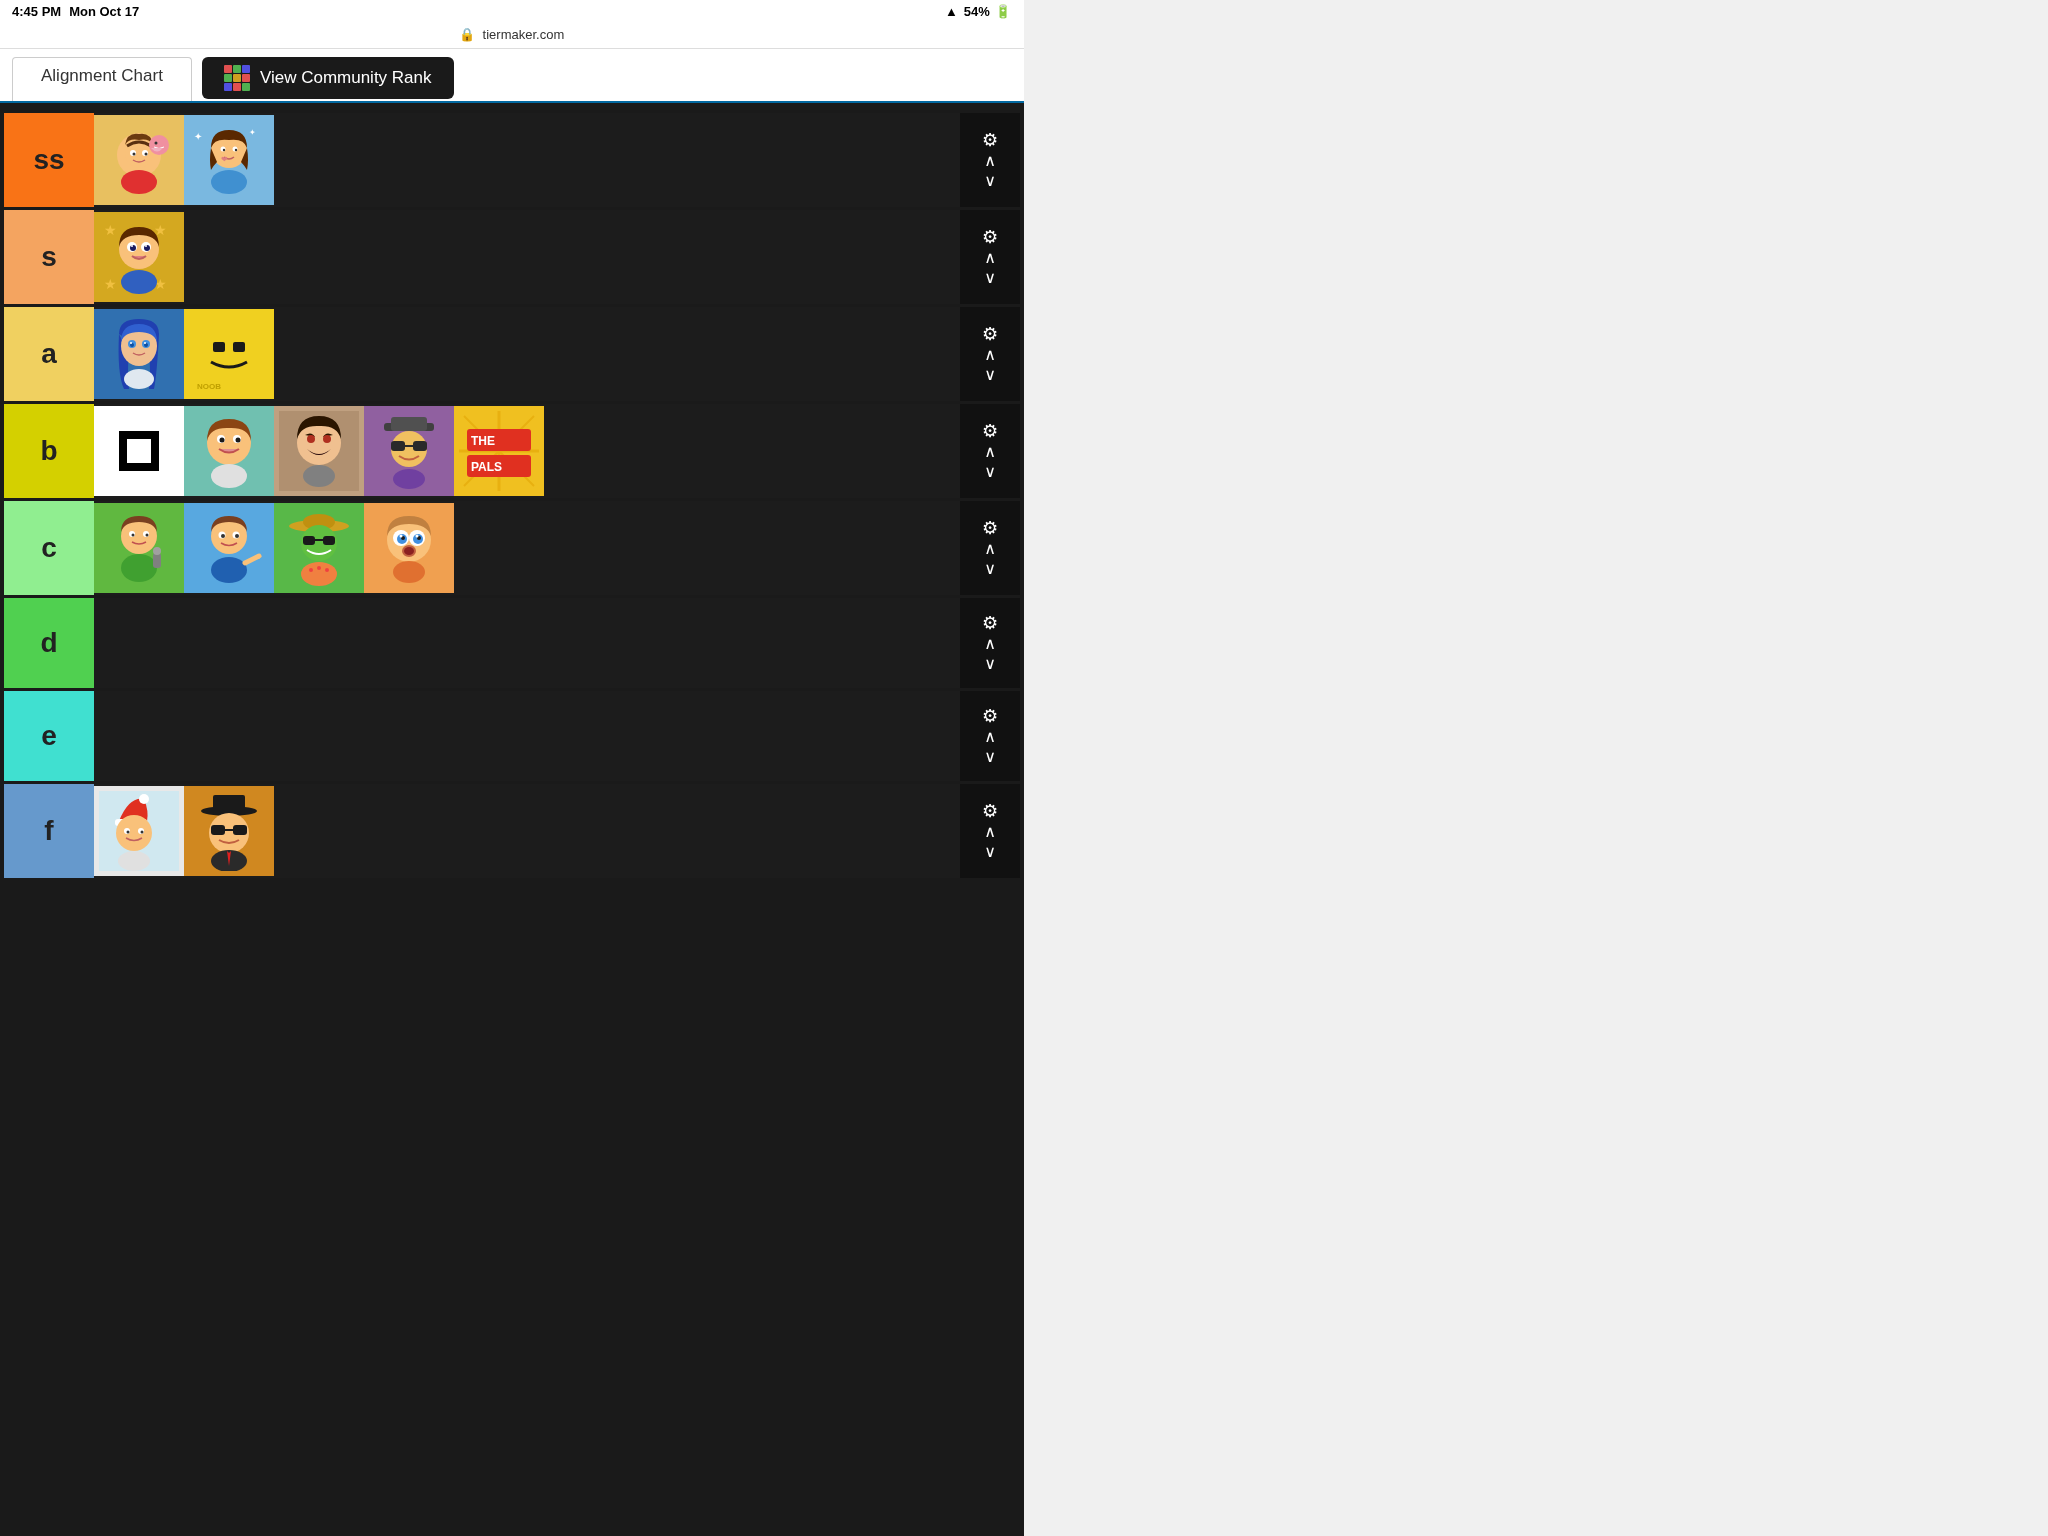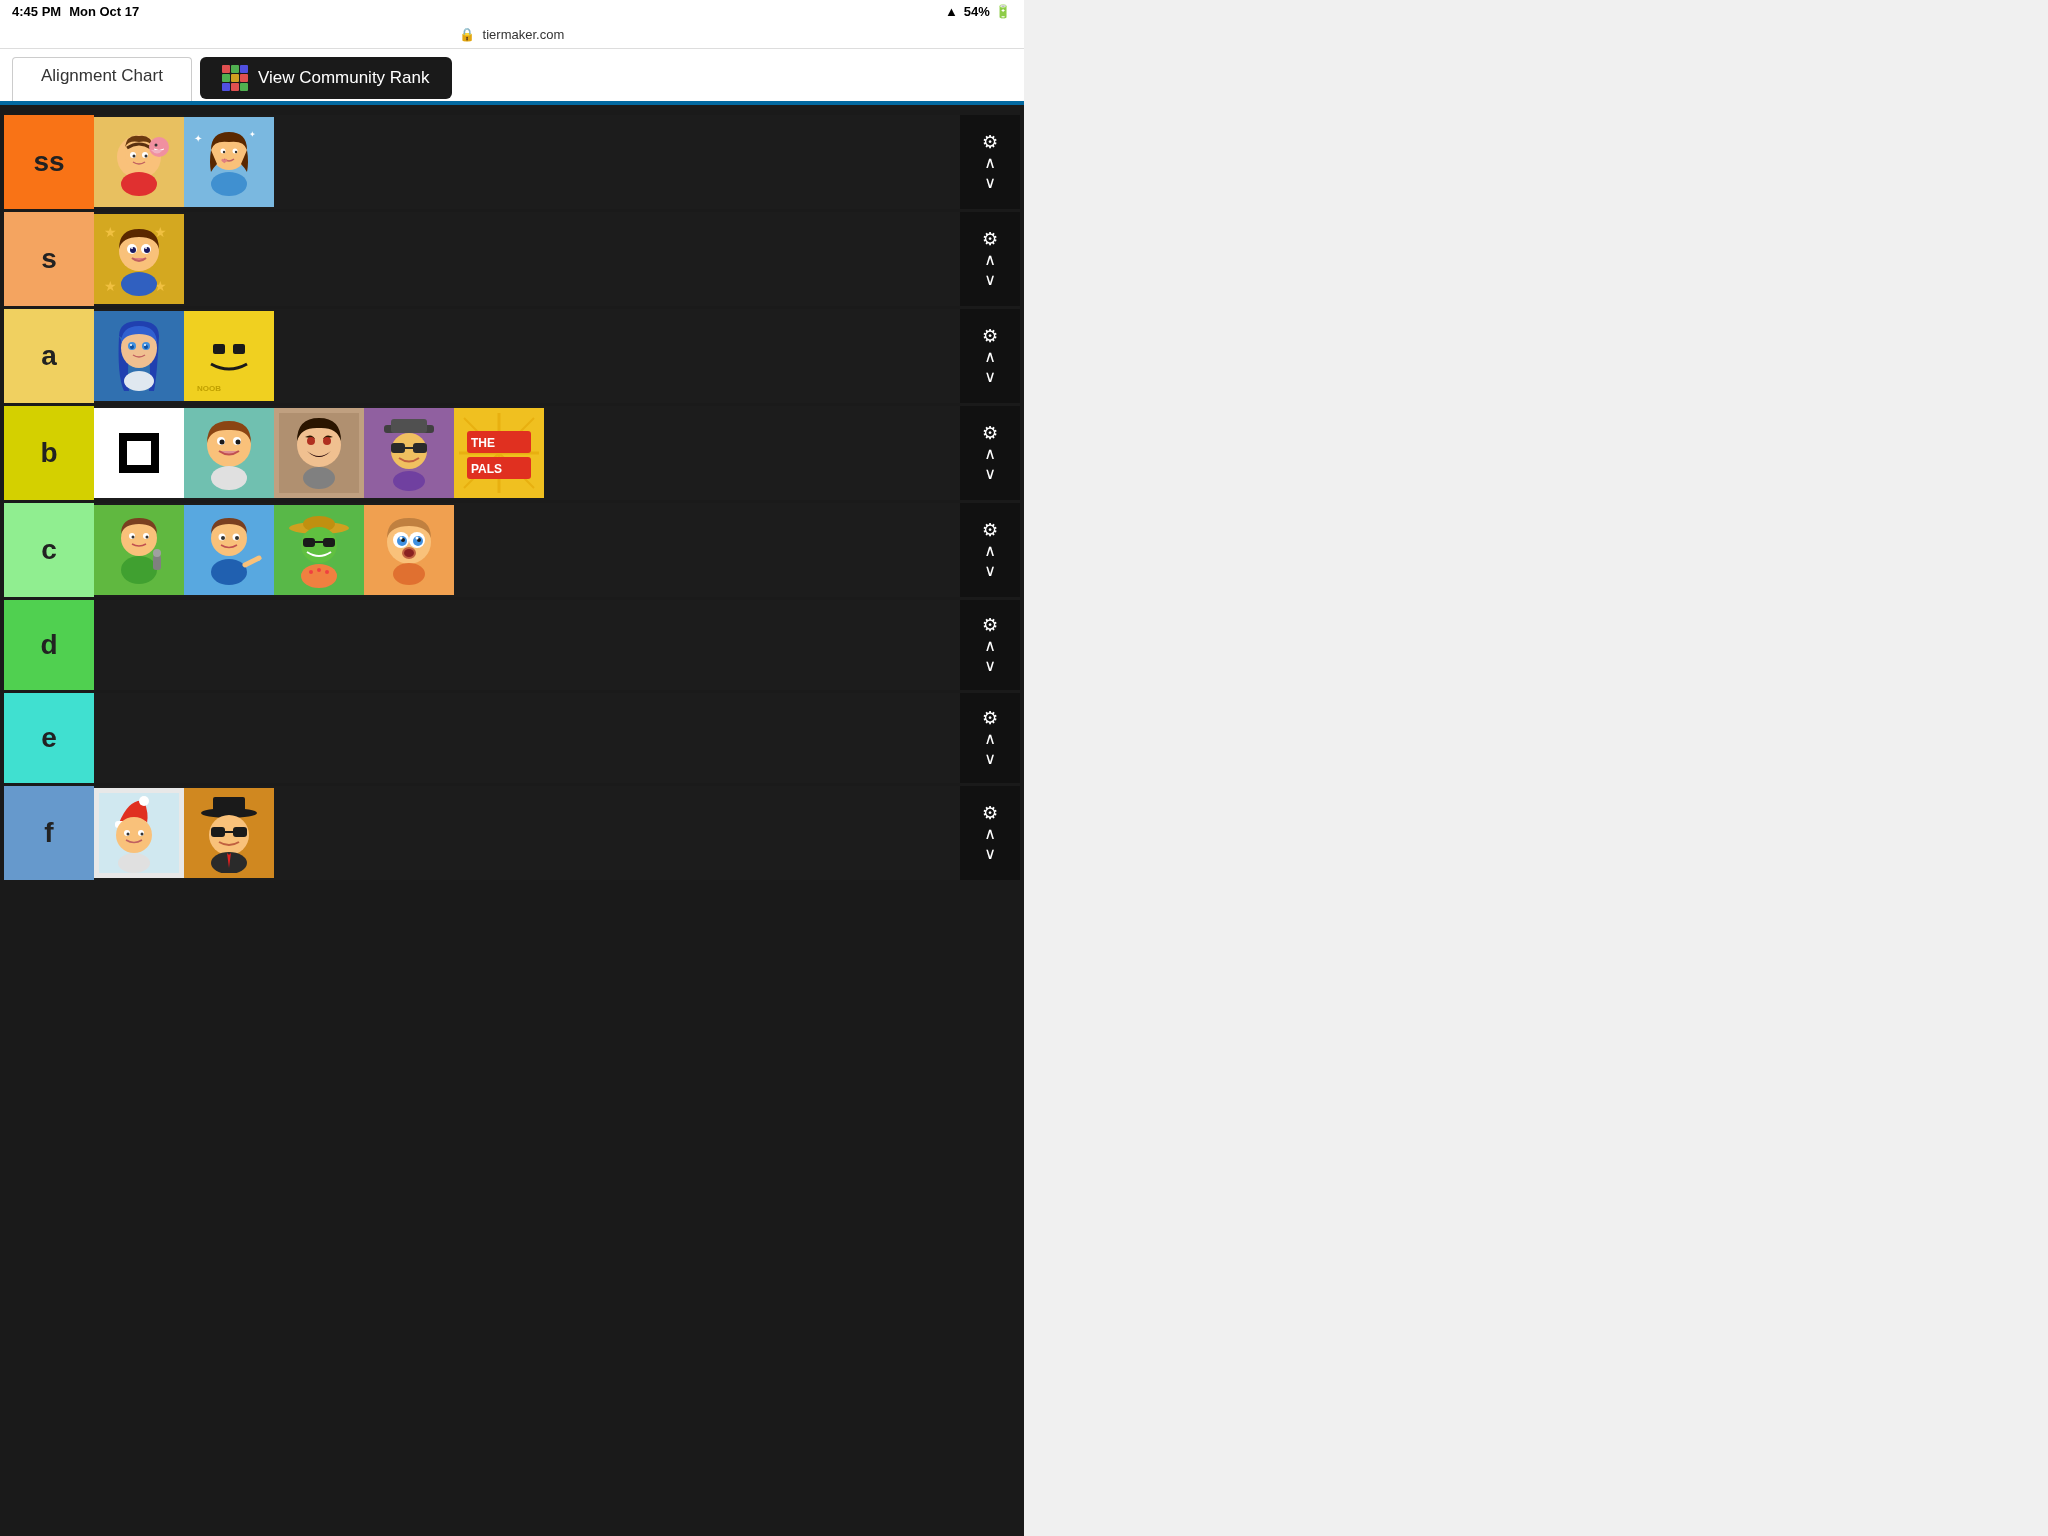--- a/index.html
+++ b/index.html
@@ -33,23 +33,23 @@
       color: #333;
       border-bottom: 1px solid #ddd;
     }
     .lock-icon { margin-right: 3px; }
 
     
     .nav-tabs {
       display: flex;
       align-items: stretch;
       background: #fff;
-      border-bottom: 4px solid #0369a1;
+      border-bottom: 2px solid #0369a1;
       padding: 8px 12px 0;
-      gap: 0;
+      gap: 10px;
     }
     .tab-alignment {
       padding: 8px 28px;
       font-size: 17px;
       color: #333;
       border: 1px solid #ccc;
       border-bottom: none;
       background: #fff;
       cursor: pointer;
       border-radius: 4px 4px 0 0;
@@ -57,21 +57,20 @@
     .tab-community {
       display: flex;
       align-items: center;
       gap: 10px;
       padding: 8px 22px;
       font-size: 17px;
       color: #fff;
       background: #1a1a1a;
       border-radius: 6px;
       cursor: pointer;
-      margin-left: 8px;
       margin-bottom: 2px;
     }
     .community-grid-icon {
       display: grid;
       grid-template-columns: repeat(3, 8px);
       grid-template-rows: repeat(3, 8px);
       gap: 1px;
     }
     .grid-cell {
       width: 8px;

